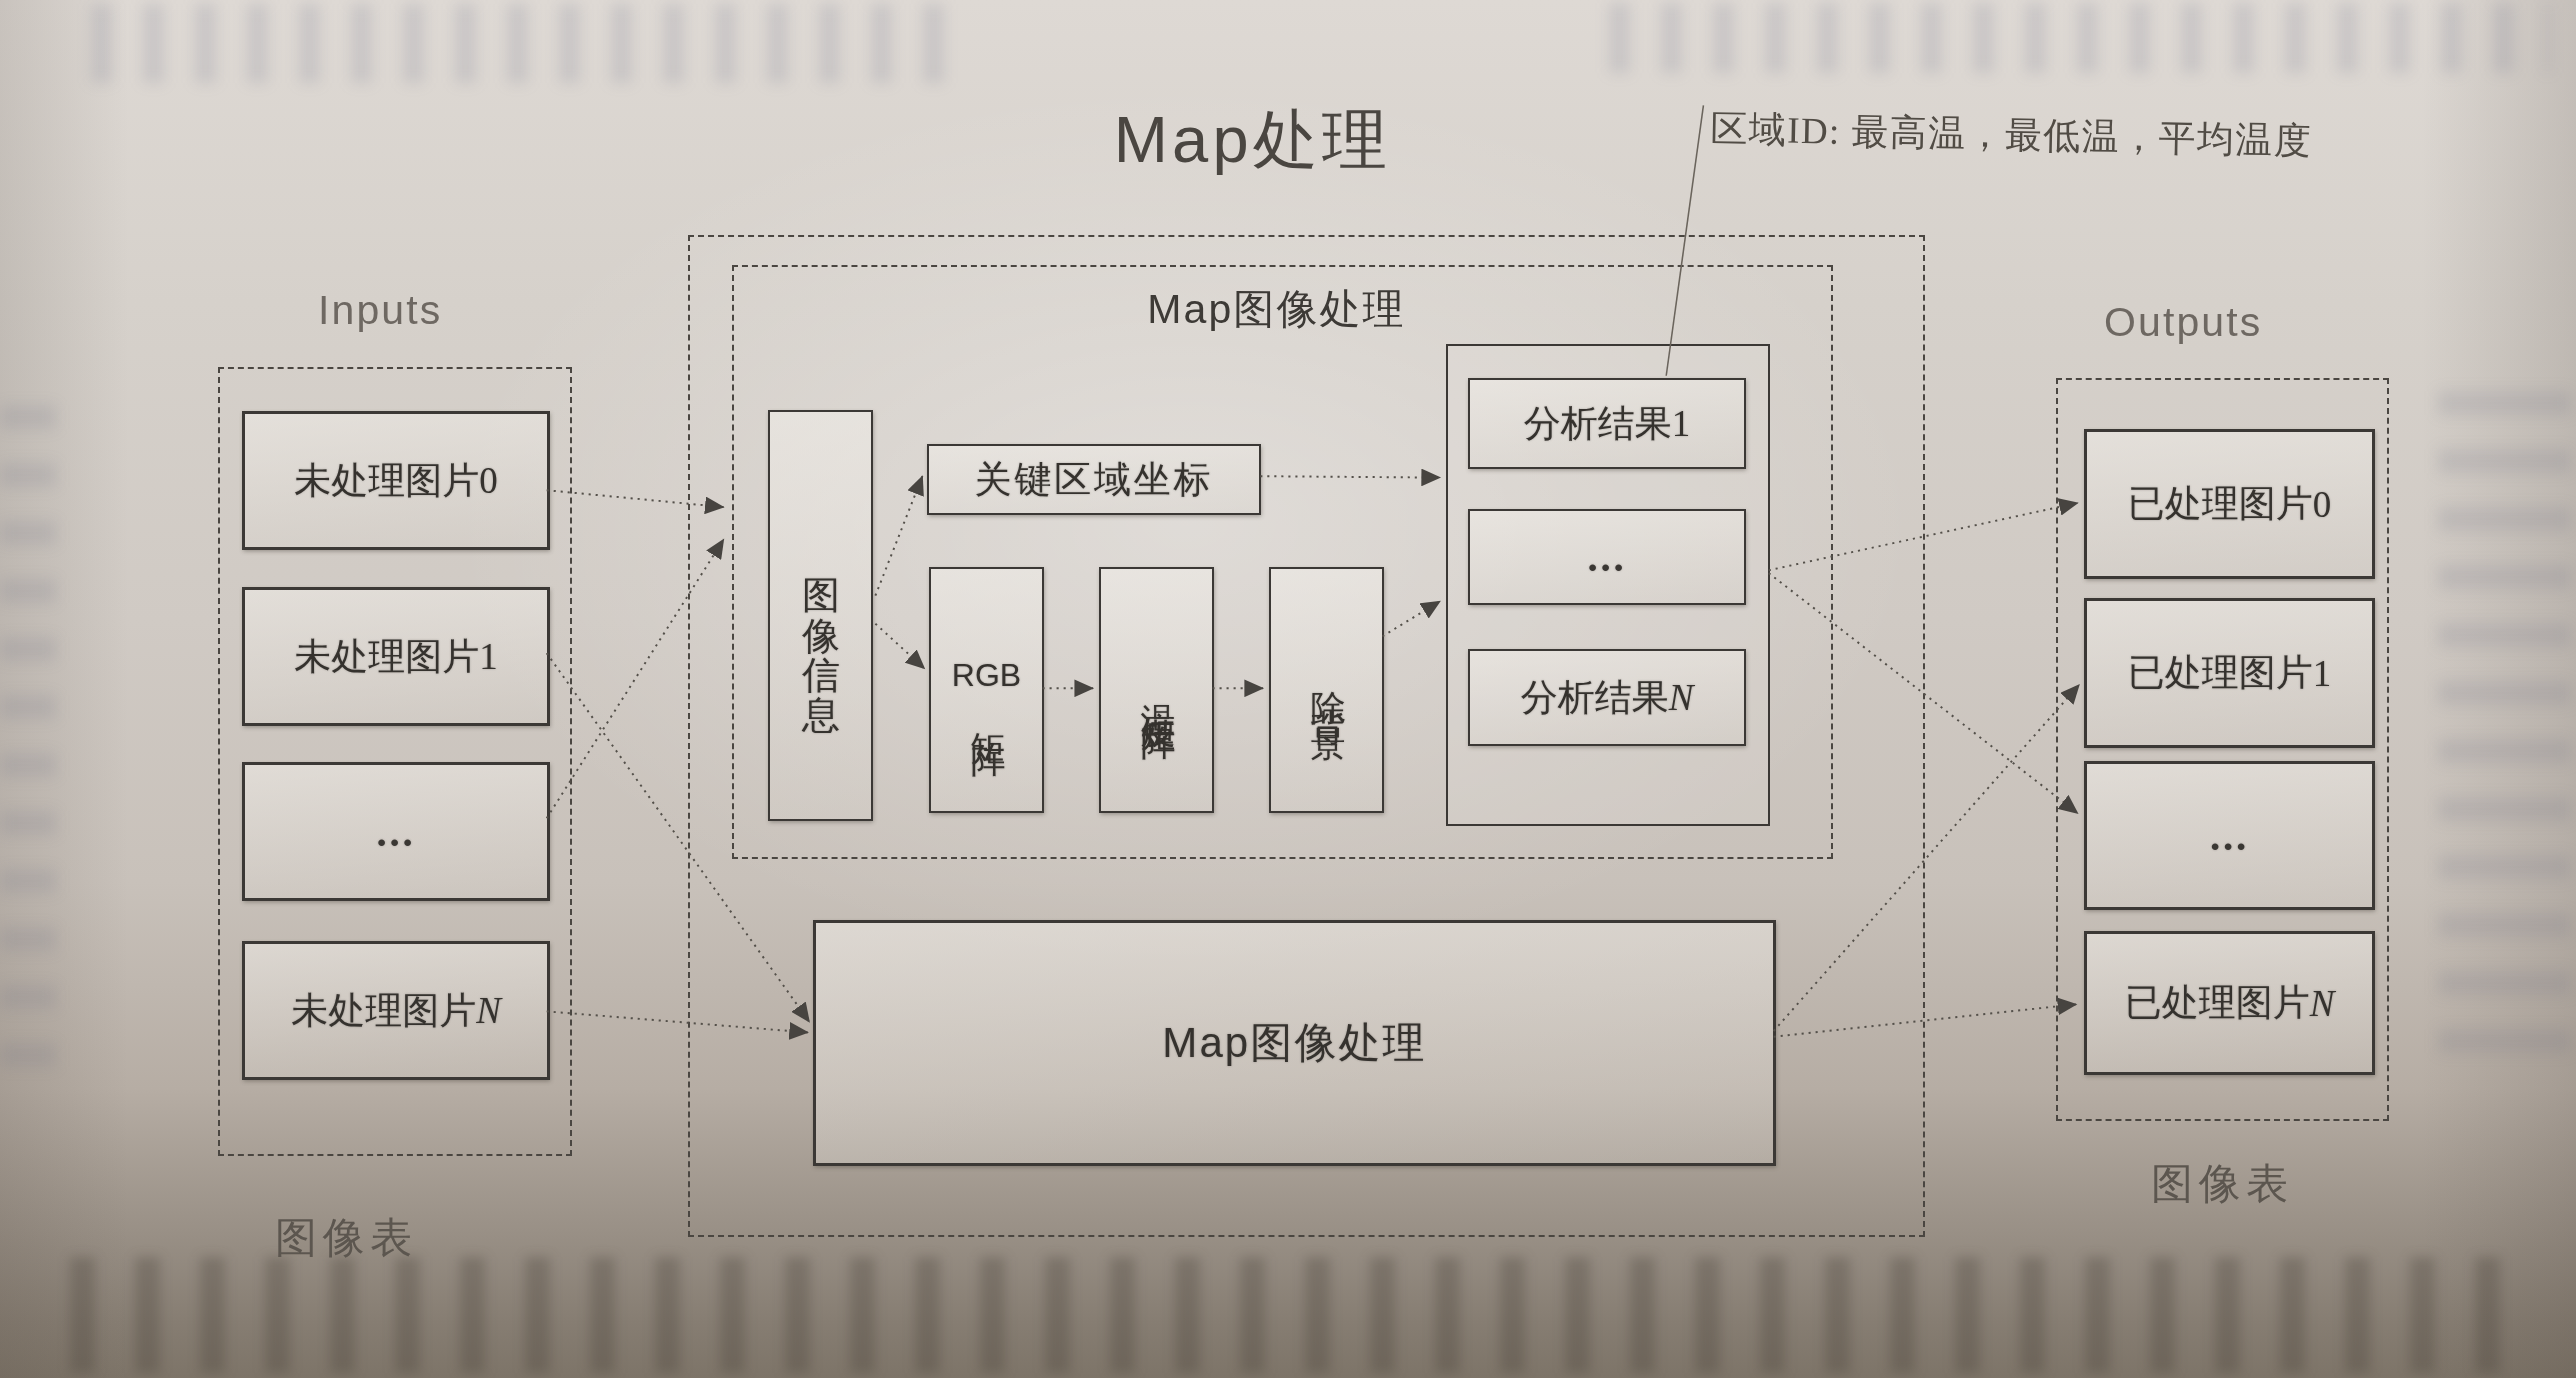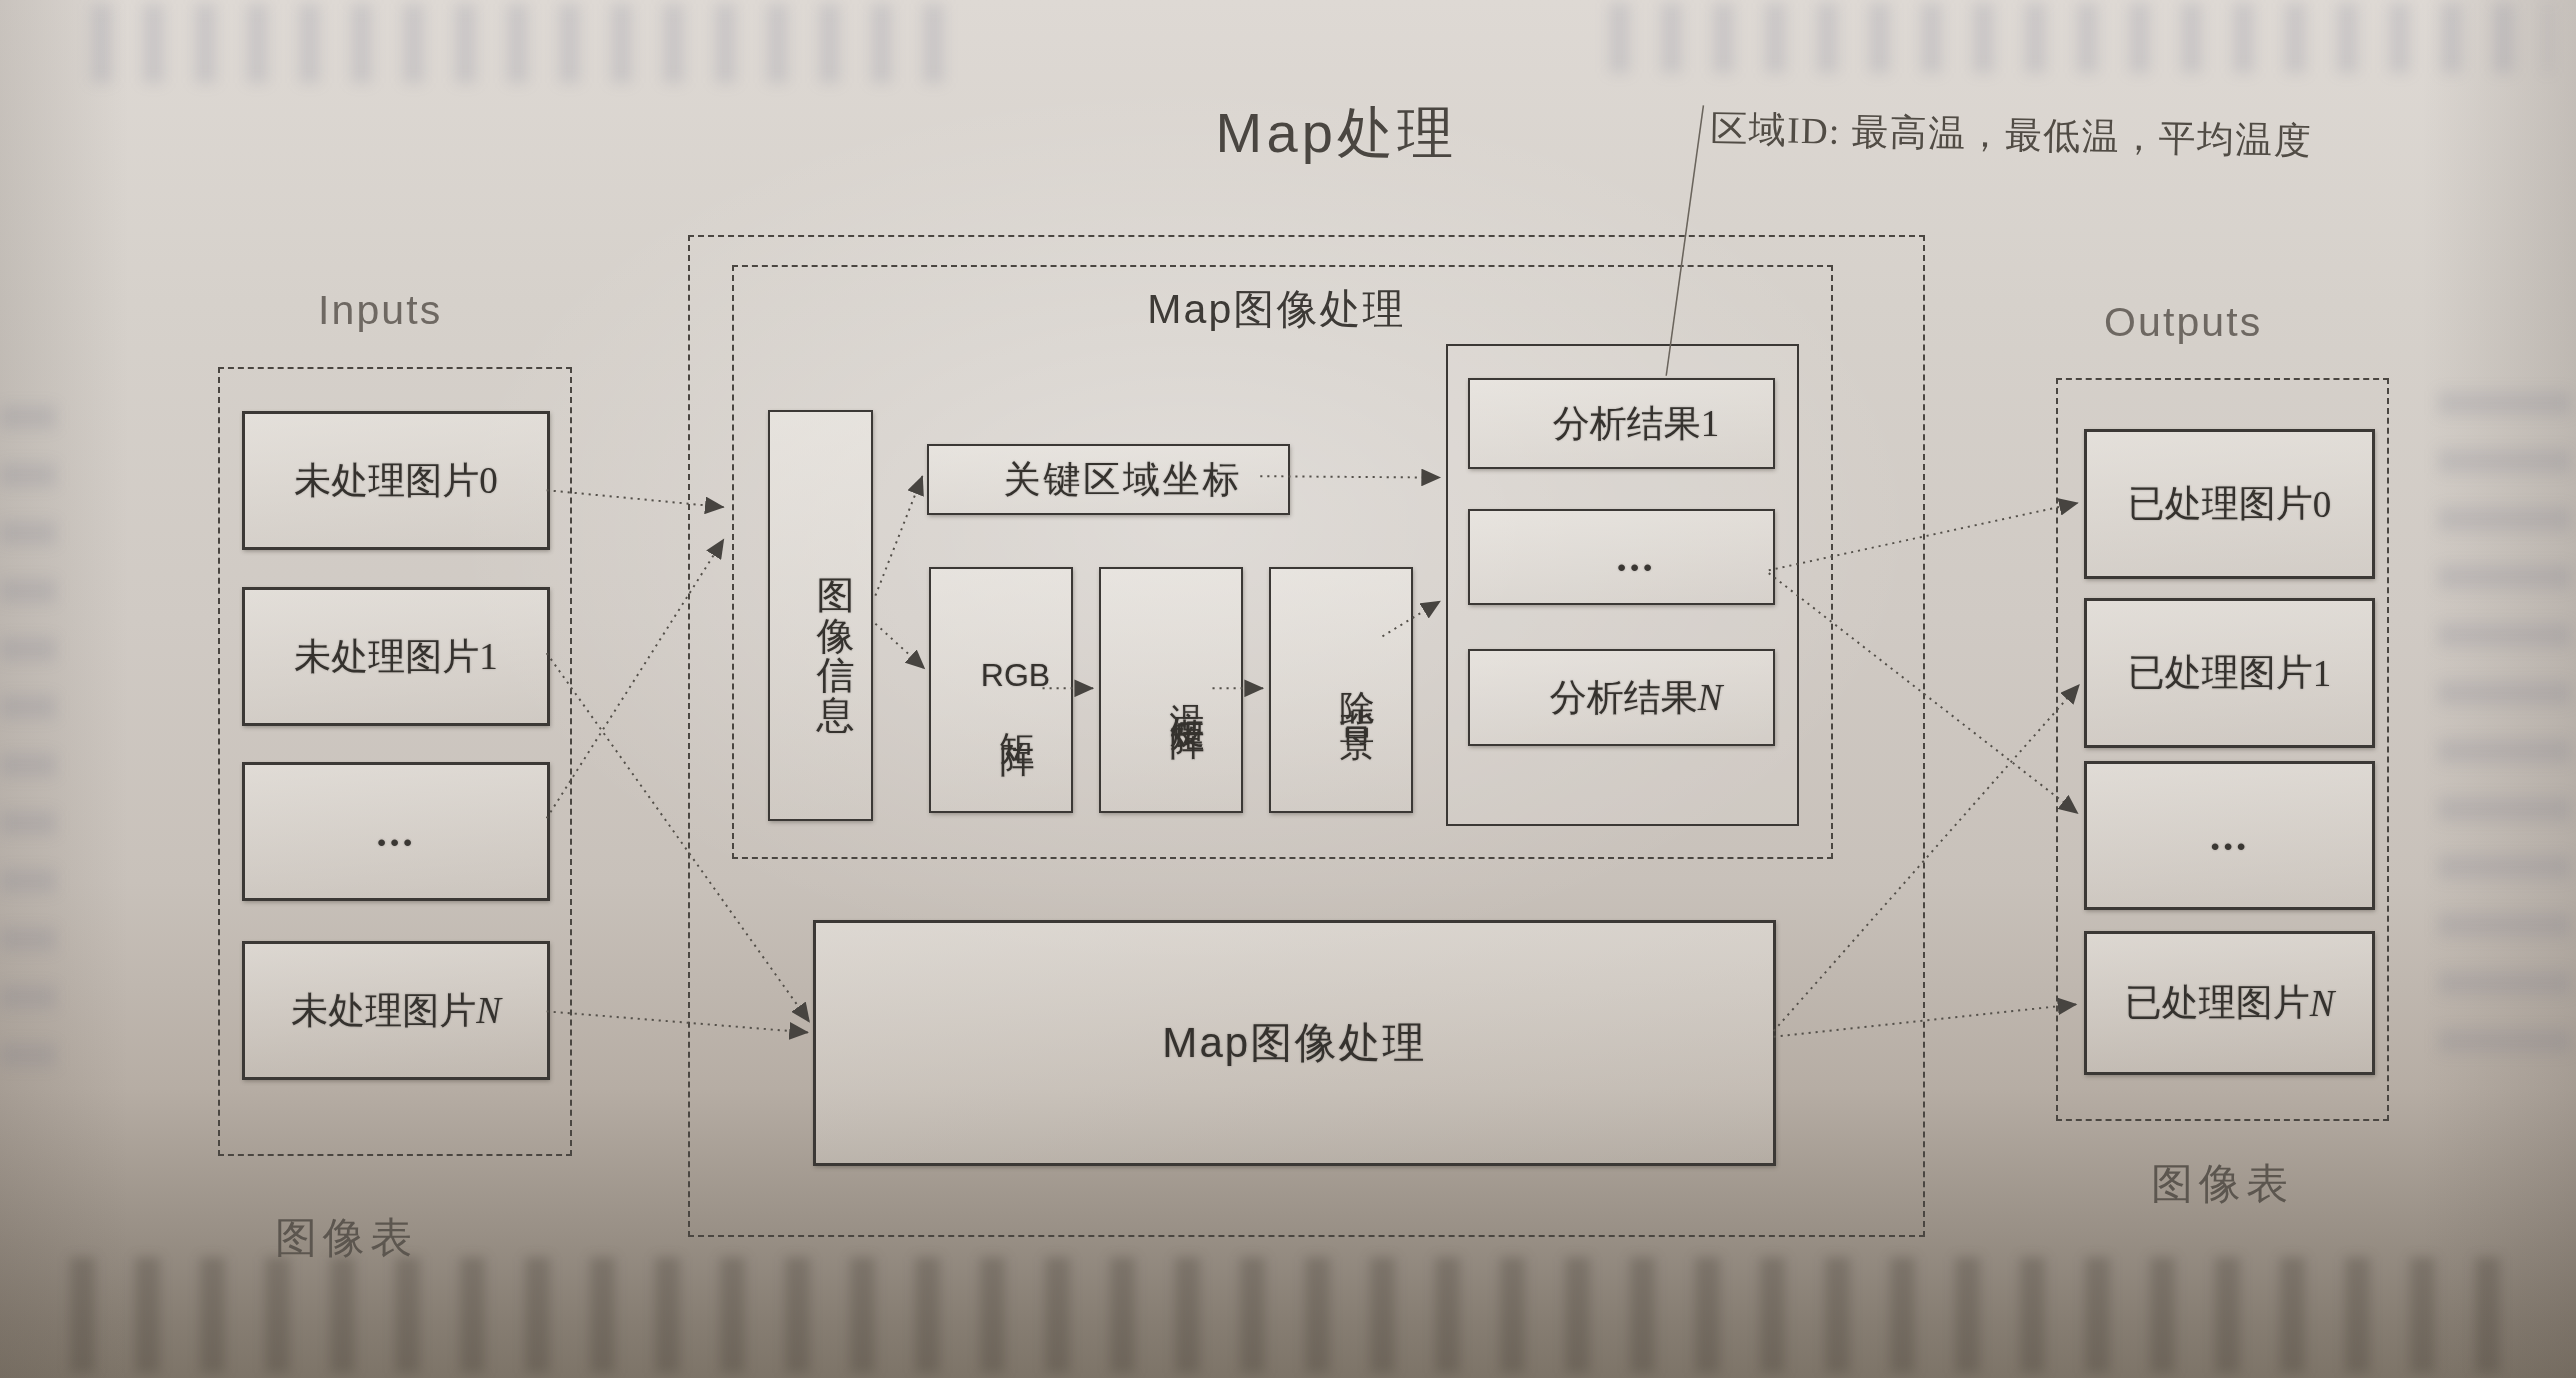--- a/index.html
+++ b/index.html
@@ -15,21 +15,21 @@
   .bleed{position:absolute;filter:blur(7px);pointer-events:none;}
   .bleed.h{background:repeating-linear-gradient(90deg, rgba(108,112,138,.17) 0 21px, rgba(0,0,0,0) 21px 52px);}
   .bleed.v{background:repeating-linear-gradient(0deg, rgba(105,108,130,.15) 0 24px, rgba(0,0,0,0) 24px 58px);}
   .bleed.dark{background:repeating-linear-gradient(90deg, rgba(66,58,50,.28) 0 25px, rgba(0,0,0,0) 25px 65px);filter:blur(5.6px);}
   
   .sbox{position:absolute;border:3.5px solid #3b3835;
     background:linear-gradient(175deg, rgba(241,238,233,.55), rgba(214,209,202,.28));
     box-shadow:1.4px 2.1px 4.2px rgba(74,68,60,.45);
     display:flex;align-items:center;justify-content:center;
     font-size:37px;color:#35322e;text-shadow:0 0 2.1px rgba(55,50,45,.35);}
-  .thin{border-width:2.8px;padding-left:29px;}
+  .thin{border-width:2.8px;}
   .dashedbox{position:absolute;border:2.1px dashed #4a4641;}
   .vtext{writing-mode:vertical-lr;text-orientation:upright;}
   .lbl{position:absolute;font-family:"Liberation Sans",sans-serif;color:#6b655e;text-align:center;}
   .ell{font-size:41px;letter-spacing:2.8px;font-weight:bold;color:#3a3733;}
   .italic-n{font-style:italic;}
   svg.overlay{position:absolute;left:0;top:0;pointer-events:none;}
   .al{stroke:#54504a;stroke-width:2.8;fill:none;stroke-dasharray:3 7;}
   .solid-line{stroke:#6a645c;stroke-width:2.2;fill:none;}
 </style>
 </head>
@@ -58,21 +58,21 @@
   <div class="sbox" style="left:242px;top:762px;width:302px;height:133px;">
     <span class="ell">...</span>
   </div>
   <div class="sbox" style="left:242px;top:941px;width:302px;height:133px;">
     <span>未处理图片</span>
       <span class="italic-n">N</span>
   </div>
 
   <div class="abs" style="left:275px;top:1210px;font-size:42px;letter-spacing:5.6px;color:#5c564f;">图像表</div>
 
-  <div class="abs" style="left:1140px;top:96px;width:393px;text-align:center;font-family:'Liberation Sans',sans-serif;font-size:56px;letter-spacing:4.2px;color:#4a4641;">Map处理</div>
+  <div class="abs" style="left:1056px;top:96px;width:393px;text-align:center;font-family:'Liberation Sans',sans-serif;font-size:65px;letter-spacing:4.2px;color:#4a4641;">Map处理</div>
 
   <div class="dashedbox" style="left:688px;top:235px;width:1233px;height:998px;"></div>
 
   <div class="dashedbox" style="left:732px;top:265px;width:1097px;height:590px;"></div>
 
   <div class="abs" style="left:1087px;top:282px;width:379px;text-align:center;font-family:'Liberation Sans',sans-serif;font-size:41px;letter-spacing:2.1px;color:#3d3a36;">Map图像处理</div>
 
   <div class="sbox thin vtext" style="left:768px;top:410px;width:105px;height:411px;font-size:38px;letter-spacing:39px;padding-top:21px;box-sizing:border-box;">图像信息</div>
 
   <div class="sbox thin" style="left:929px;top:567px;width:111px;height:242px;flex-direction:column;gap:9.8px;font-size:35px;">

